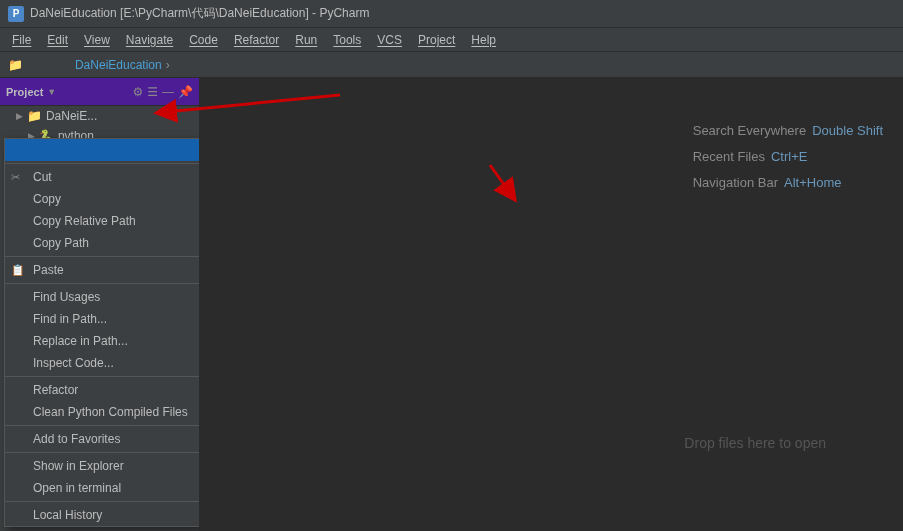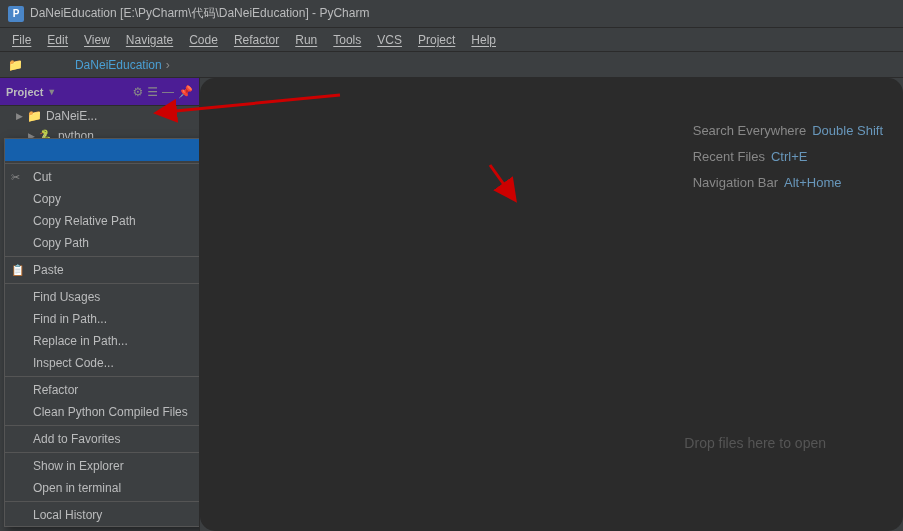--- a/index.html
+++ b/index.html
@@ -155,21 +155,20 @@
     }
 
     
     .editor-area {
       flex: 1;
       background: #2b2b2b;
       position: relative;
       display: flex;
       align-items: center;
       justify-content: center;
-      border-radius: 15px;
     }
 
     
     .search-hints {
       position: absolute;
       right: 20px;
       top: 40px;
       color: #888;
       font-size: 13px;
       line-height: 2;

